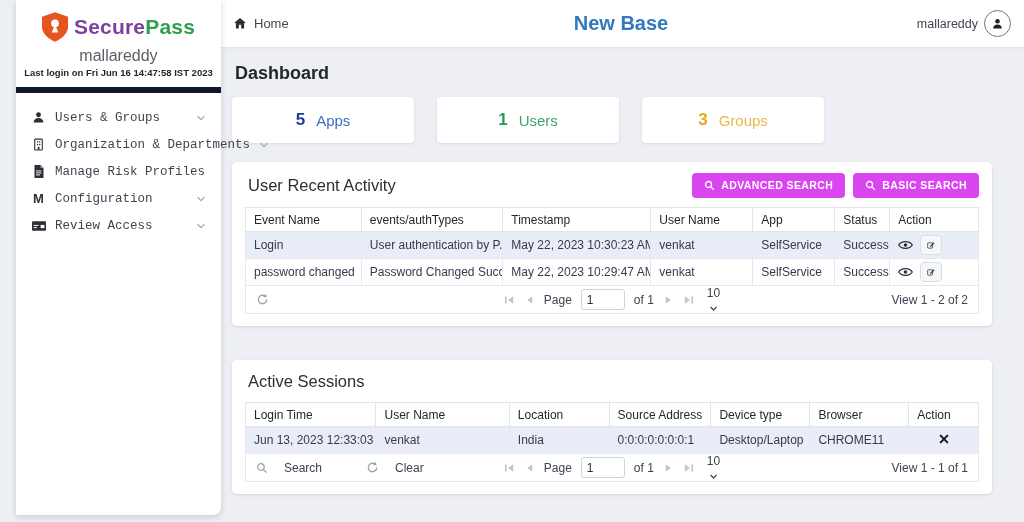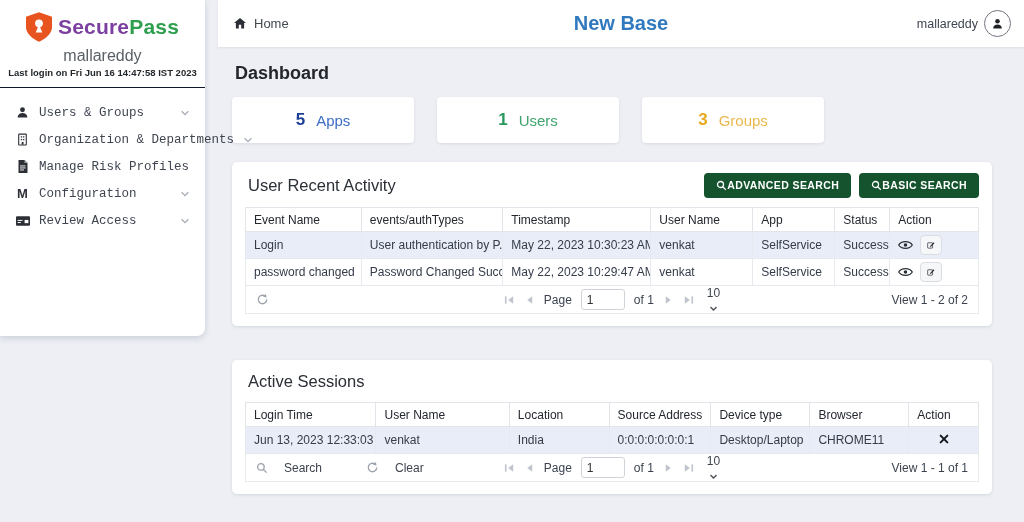--- a/index.html
+++ b/index.html
@@ -4,30 +4,30 @@
 <style>
   * { box-sizing: border-box; }
   html,body { margin:0; padding:0; }
   body {
     width:1024px; height:522px; overflow:hidden; position:relative;
     background:#edeff4; font-family:"Liberation Sans", sans-serif; color:#343b49;
   }
 
   
   .sidebar {
-    position:absolute; left:0; top:0; width:205px; height:336px; background:#fff;
+    position:absolute; left:16px; top:0; width:205px; height:515px; background:#fff;
     box-shadow:0 2px 6px rgba(40,50,80,.18); border-radius:0 0 8px 0; z-index:3;
   }
   .brand { display:flex; align-items:center; justify-content:center; gap:6px; padding-top:12px; }
   .brand-text { font-size:21px; font-weight:bold; letter-spacing:.2px; }
   .brand-secure { color:#7b3fa0; }
   .brand-pass { color:#2e9e4f; }
   .side-user { text-align:center; font-size:16px; color:#5a5f66; margin-top:5px; }
   .side-lastlogin { text-align:center; font-size:9.5px; font-weight:bold; color:#23272b;
-    margin-top:2px; padding-bottom:9px; border-bottom:1px solid #0f172a; }
+    margin-top:2px; padding-bottom:9px; border-bottom:6px solid #0f172a; }
   .nav { padding:11px 0; }
   .nav-item { display:flex; align-items:center; gap:9px; padding:6.5px 15px; font-size:12.5px;
     color:#3f4550; cursor:pointer; }
   .nav-ic { width:15px; height:14px; display:flex; align-items:center; justify-content:center; color:#2c3036; flex:none; }
   .m-ic { font-weight:900; font-size:13px; color:#2c3036; }
   .nav-label { flex:1; white-space:nowrap;font-family:Liberation Mono, monospace; }
   .nav-chev { color:#a7adb6; display:flex; flex:none; }
 
   
   main { margin-left:218px; height:522px; }
@@ -53,23 +53,23 @@
   .c-apps .num { color:#1d3f97; } .c-apps .lbl { color:#3c6dc6; }
   .c-users .num { color:#27995c; } .c-users .lbl { color:#3da56b; }
   .c-groups .num { color:#e7a91e; } .c-groups .lbl { color:#eab94c; }
 
   .panel { margin-top:19px; background:#fff; border-radius:5px;
     box-shadow:0 1px 3px rgba(30,40,90,.12); padding:10px 13px 12px; }
   .panel.sessions { margin-top:34px; }
   .panel-head { display:flex; align-items:center; justify-content:space-between; margin-bottom:9px; min-height:26px; }
   .panel-title { font-size:16.5px; color:#2b2f36; font-weight:400; margin:0 0 0 3px; }
   .btns { display:flex; gap:8px; }
-  .btn { background:#14532d; color:#fff; border:none; border-radius:4px; height:25px; padding:0 12px;
+  .btn { background:#d946ef; color:#fff; border:none; border-radius:4px; height:25px; padding:0 12px;
     font-size:10.5px; font-weight:bold; letter-spacing:.4px; display:inline-flex; align-items:center;
-    cursor:pointer; font-family:"Liberation Sans", sans-serif; }
+    gap:6px; cursor:pointer; font-family:"Liberation Sans", sans-serif; }
 
   table { width:100%; border-collapse:collapse; font-size:12px; color:#343b49; table-layout:fixed; }
   th { text-align:left; font-weight:500; color:#23272e; padding:4.5px 8px; border:1px solid #e1e4e9;
     font-size:12px; white-space:nowrap; overflow:hidden; }
   td { padding:6px 8px; border:1px solid #e6e9ee; white-space:nowrap; overflow:hidden; text-overflow:clip; }
   tr.hl { background:#e9edf7; }
   .action-cell { padding:3px 8px; }
   .action-inner { display:flex; align-items:center; gap:7px; }
   .icon-plain { display:inline-flex; align-items:center; color:#2b2f35; cursor:pointer; background:none; border:none; padding:0; }
   .icon-btn { width:22px; height:20px; display:inline-flex; align-items:center; justify-content:center;

